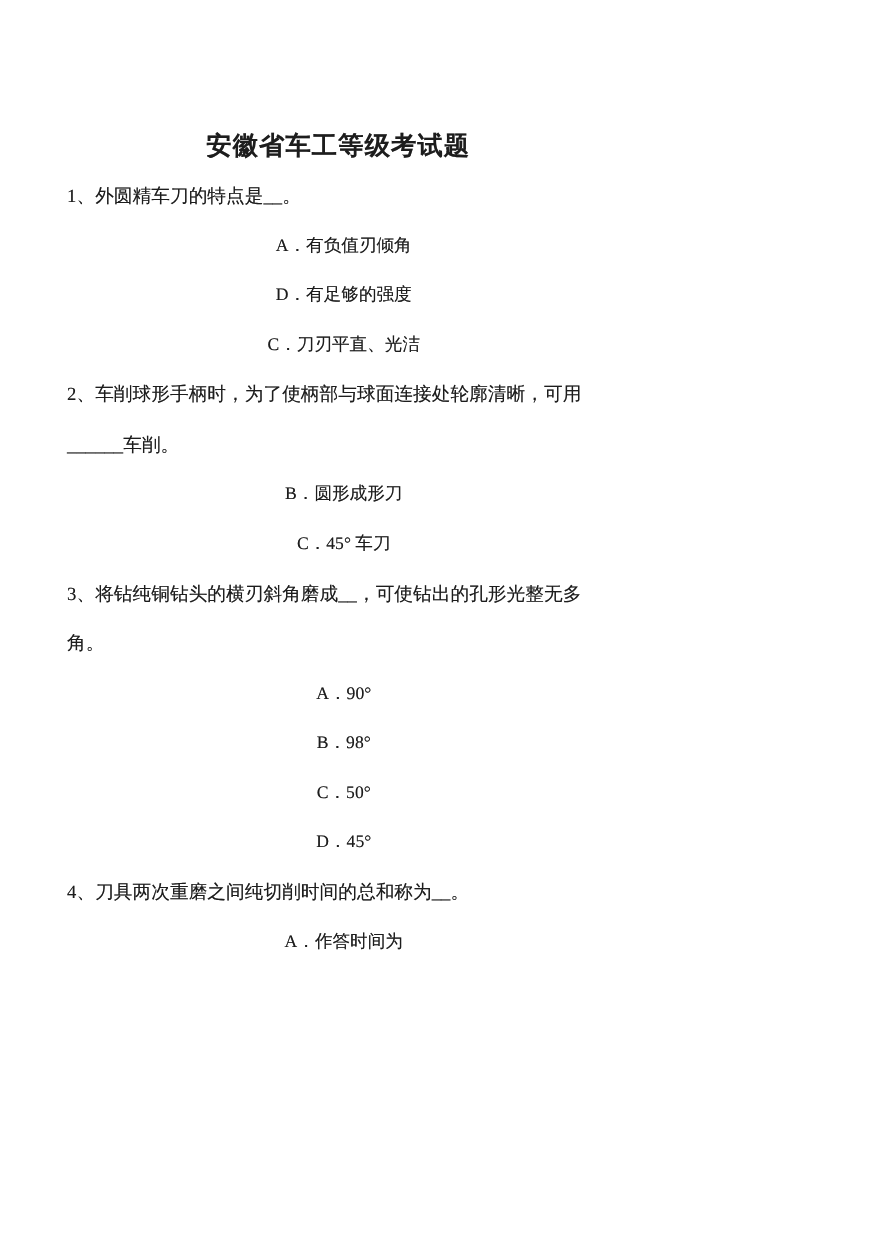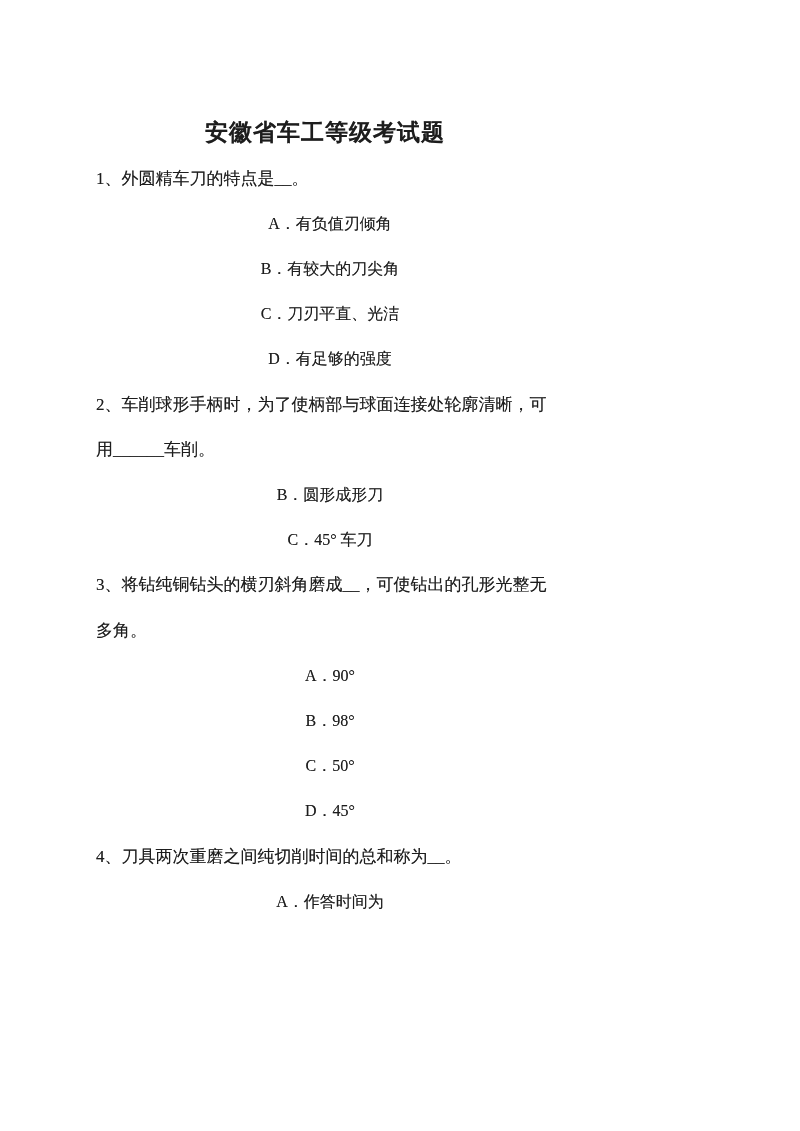--- a/index.html
+++ b/index.html
@@ -8,21 +8,21 @@
     width: 800px;
     height: 1131px;
     overflow: hidden;
     font-family: "Liberation Serif", "DejaVu Serif", serif;
     color: #1d1d1d;
     text-shadow: 0 0 0.5px rgba(29,29,29,0.55);
   }
   .page {
     width: 664px;
     height: 1131px;
-    padding: 110px 110px 0 96px;
+    padding: 110px 110px 0 61px;
   }
   .title {
     font-size: 23px;
     font-weight: 700;
     line-height: 45.6px;
     text-align: center;
     letter-spacing: 1px;
   }
   .intro {
     margin-top: 9px;
@@ -51,23 +51,22 @@
 <body>
 
 <div class="page">
 
   <h1 class="title">安徽省车工等级考试题</h1>
 
 
 
   <p class="q">1、外圆精车刀的特点是__。</p>
   <p class="opt">A．有负值刃倾角</p>
-  <p class="opt">B．有较大的刀尖角</p>
+  <p class="opt">D．有足够的强度</p>
   <p class="opt">C．刀刃平直、光洁</p>
-  <p class="opt">D．有足够的强度</p>
 
   <p class="q">2、车削球形手柄时，为了使柄部与球面连接处轮廓清晰，可用______车削。</p>
   <p class="opt">B．圆形成形刀</p>
   <p class="opt">C．45° 车刀</p>
 
   <p class="q">3、将钻纯铜钻头的横刃斜角磨成__，可使钻出的孔形光整无多角。</p>
   <p class="opt">A．90°</p>
   <p class="opt">B．98°</p>
   <p class="opt">C．50°</p>
   <p class="opt">D．45°</p>

